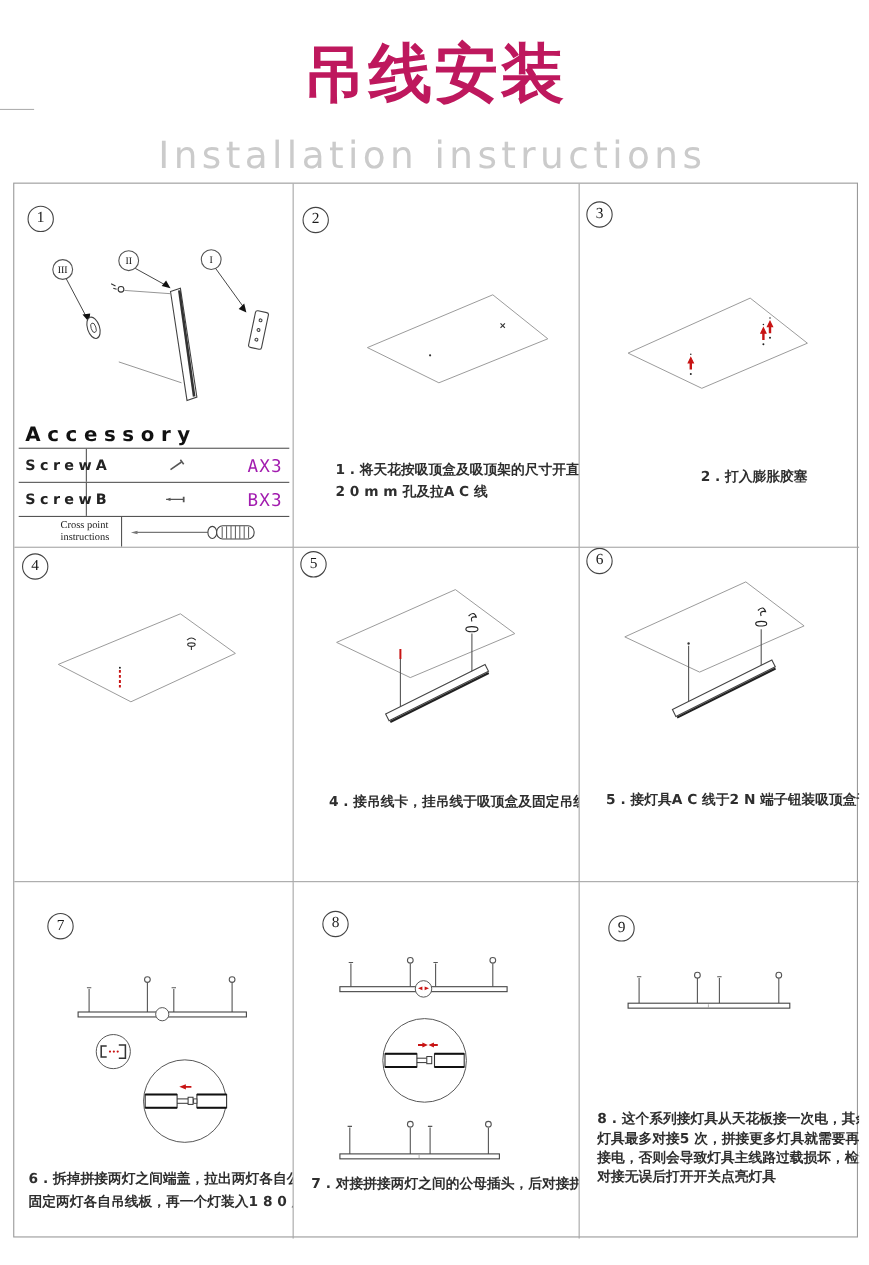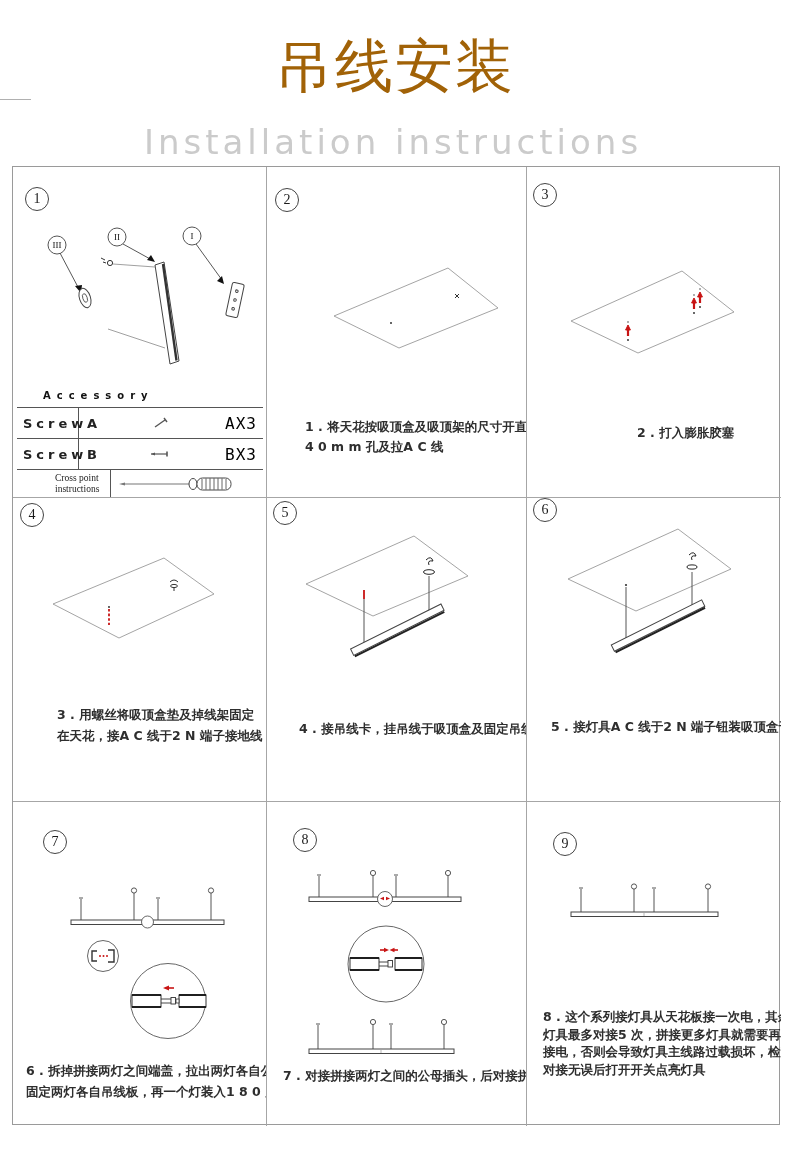--- a/index.html
+++ b/index.html
@@ -1,54 +1,54 @@
 <!DOCTYPE html>
 <html><head>
 <meta charset="utf-8">
 <style>
   html,body{margin:0;padding:0;background:#fff;}
   body{width:790px;height:1150px;position:relative;overflow:hidden;
        font-family:"DejaVu Sans",sans-serif;color:#222;}
   .edge-mark{position:absolute;left:0;top:99px;width:31px;height:1px;background:#b0b0b0;}
   .title{position:absolute;left:0;top:28px;width:790px;text-align:center;
-         font-family:"Liberation Serif",serif;font-weight:400;font-size:58px;
-         letter-spacing:2px;color:#a16207;}
+         font-family:"Liberation Serif",serif;font-weight:700;font-size:58px;
+         letter-spacing:2px;color:#be185d;}
   .subtitle{position:absolute;left:0;top:122px;width:786px;text-align:center;
             font-size:34px;color:#cbcbcb;letter-spacing:4px;font-weight:400;}
   .grid{position:absolute;left:12px;top:166px;width:768px;height:959px;
         display:grid;grid-template-columns:254px 260px 254px;
         grid-template-rows:331px 304px 324px;
         border:1px solid #9a9a9a;box-sizing:border-box;}
   .cell{position:relative;box-sizing:border-box;border-right:1px solid #a6a6a6;
         border-bottom:1px solid #a6a6a6;overflow:hidden;}
   .cell.last-col{border-right:none;}
   .cell.last-row{border-bottom:none;}
   .stepnum{position:absolute;width:22px;height:22px;border:1.3px solid #444;
            border-radius:50%;text-align:center;line-height:22px;font-size:14px;
            color:#1a1a1a;background:#fff;font-family:"Liberation Serif",serif;}
   .drawing{position:absolute;left:0;top:0;}
   .caption{position:absolute;font-size:12.5px;font-weight:bold;color:#2e2e2e;
            line-height:20px;white-space:nowrap;}
   .caption div{white-space:nowrap;}
   
   .acc-wrap{position:absolute;left:4px;top:218px;width:246px;}
-  .acc-header{font-size:10px;font-weight:bold;letter-spacing:6px;color:#111;
-              padding-left:6px;height:22px;line-height:22px;margin-left:20px;}
+  .acc-header{font-size:18px;font-weight:bold;letter-spacing:6px;color:#111;
+              padding-left:6px;height:22px;line-height:22px;}
   .acc-table{border-top:1.2px solid #555;}
   .acc-row{display:flex;align-items:center;border-bottom:1.2px solid #555;height:30px;}
   .acc-row.small{height:27px;margin-left:32px;}
   .acc-c1{width:62px;border-right:1.2px solid #555;align-self:stretch;
           display:flex;flex-direction:column;justify-content:center;
           font-size:13px;font-weight:bold;letter-spacing:4px;padding-left:6px;box-sizing:border-box;}
   .acc-c1 .tiny{font-family:"Liberation Serif",serif;font-weight:normal;font-size:9.5px;
                 letter-spacing:0;line-height:11px;}
   .acc-c2{width:30px;font-size:13px;font-weight:bold;padding-left:8px;}
   .acc-icon{flex:1;display:flex;justify-content:center;align-items:center;}
   .acc-qty{width:52px;text-align:right;padding-right:6px;
-           font-family:"DejaVu Sans Mono",monospace;font-size:16px;color:#000000;letter-spacing:1px;}
+           font-family:"DejaVu Sans Mono",monospace;font-size:16px;color:#a21caf;letter-spacing:1px;}
 </style>
 </head>
 <body>
 
 <div class="edge-mark"></div>
 <div class="title">吊线安装</div>
 <div class="subtitle">Installation instructions</div>
 
 <div class="grid">
 
@@ -153,21 +153,21 @@
     <svg class="drawing" width="260" height="240" viewBox="0 0 260 240">
       <polygon points="67,149 181,101 231,141 132,181" fill="none" stroke="#9a9a9a" stroke-width="0.9"></polygon>
       <g stroke="#333" stroke-width="1">
         <line x1="188" y1="127" x2="192" y2="131"></line>
           <line x1="192" y1="127" x2="188" y2="131"></line>
       </g>
       <circle cx="124" cy="156" r="1" fill="#333"></circle>
     </svg>
     <div class="caption" style="left:38px;top:250px;">
       <div>1 . 将天花按吸顶盒及吸顶架的尺寸开直径小于等于</div>
-      <div>4 0 m m 孔及拉A C 线</div>
+      <div>2 0 m m 孔及拉A C 线</div>
     </div>
   </div>
 
   <div class="cell last-col">
     <div class="stepnum" style="left:6px;top:16px;">3</div>
     <svg class="drawing" width="254" height="240" viewBox="0 0 254 240">
       <polygon points="44,154 155,104 207,145 111,186" fill="none" stroke="#9a9a9a" stroke-width="0.9"></polygon>
       <g>
         <g stroke="#c81414" fill="#c81414">
           <line x1="101" y1="161" x2="101" y2="169" stroke-width="2.2"></line>
@@ -199,24 +199,20 @@
       <g stroke="#333" fill="none" stroke-width="1">
         <path d="M157,84 q4,-4 8,0"></path>
         <ellipse cx="161" cy="88" rx="3.4" ry="1.6"></ellipse>
         <line x1="161" y1="90" x2="161" y2="93"></line>
       </g>
       <g>
         <line x1="96" y1="111" x2="96" y2="127" stroke="#c81414" stroke-width="1.8" stroke-dasharray="2.6 2"></line>
         <circle cx="96" cy="109" r="0.9" fill="#222"></circle>
       </g>
     </svg>
-    <div class="caption" style="left:44px;top:206px;line-height:21px;">
-      <div>3 . 用螺丝将吸顶盒垫及掉线架固定</div>
-      <div>在天花，接A C 线于2 N 端子接地线</div>
-    </div>
   </div>
 
   <div class="cell">
     <div class="stepnum" style="left:6px;top:3px;">5</div>
     <svg class="drawing" width="260" height="215" viewBox="0 0 260 215">
       <polygon points="39,86 147,38 201,78 106,118" fill="none" stroke="#9a9a9a" stroke-width="0.9"></polygon>
       <line x1="97" y1="101" x2="97" y2="148" stroke="#555" stroke-width="1"></line>
       <line x1="97" y1="92" x2="97" y2="101" stroke="#c81414" stroke-width="1.8"></line>
       <line x1="162" y1="78" x2="162" y2="120" stroke="#555" stroke-width="1"></line>
       <g stroke="#222" fill="none" stroke-width="1">

